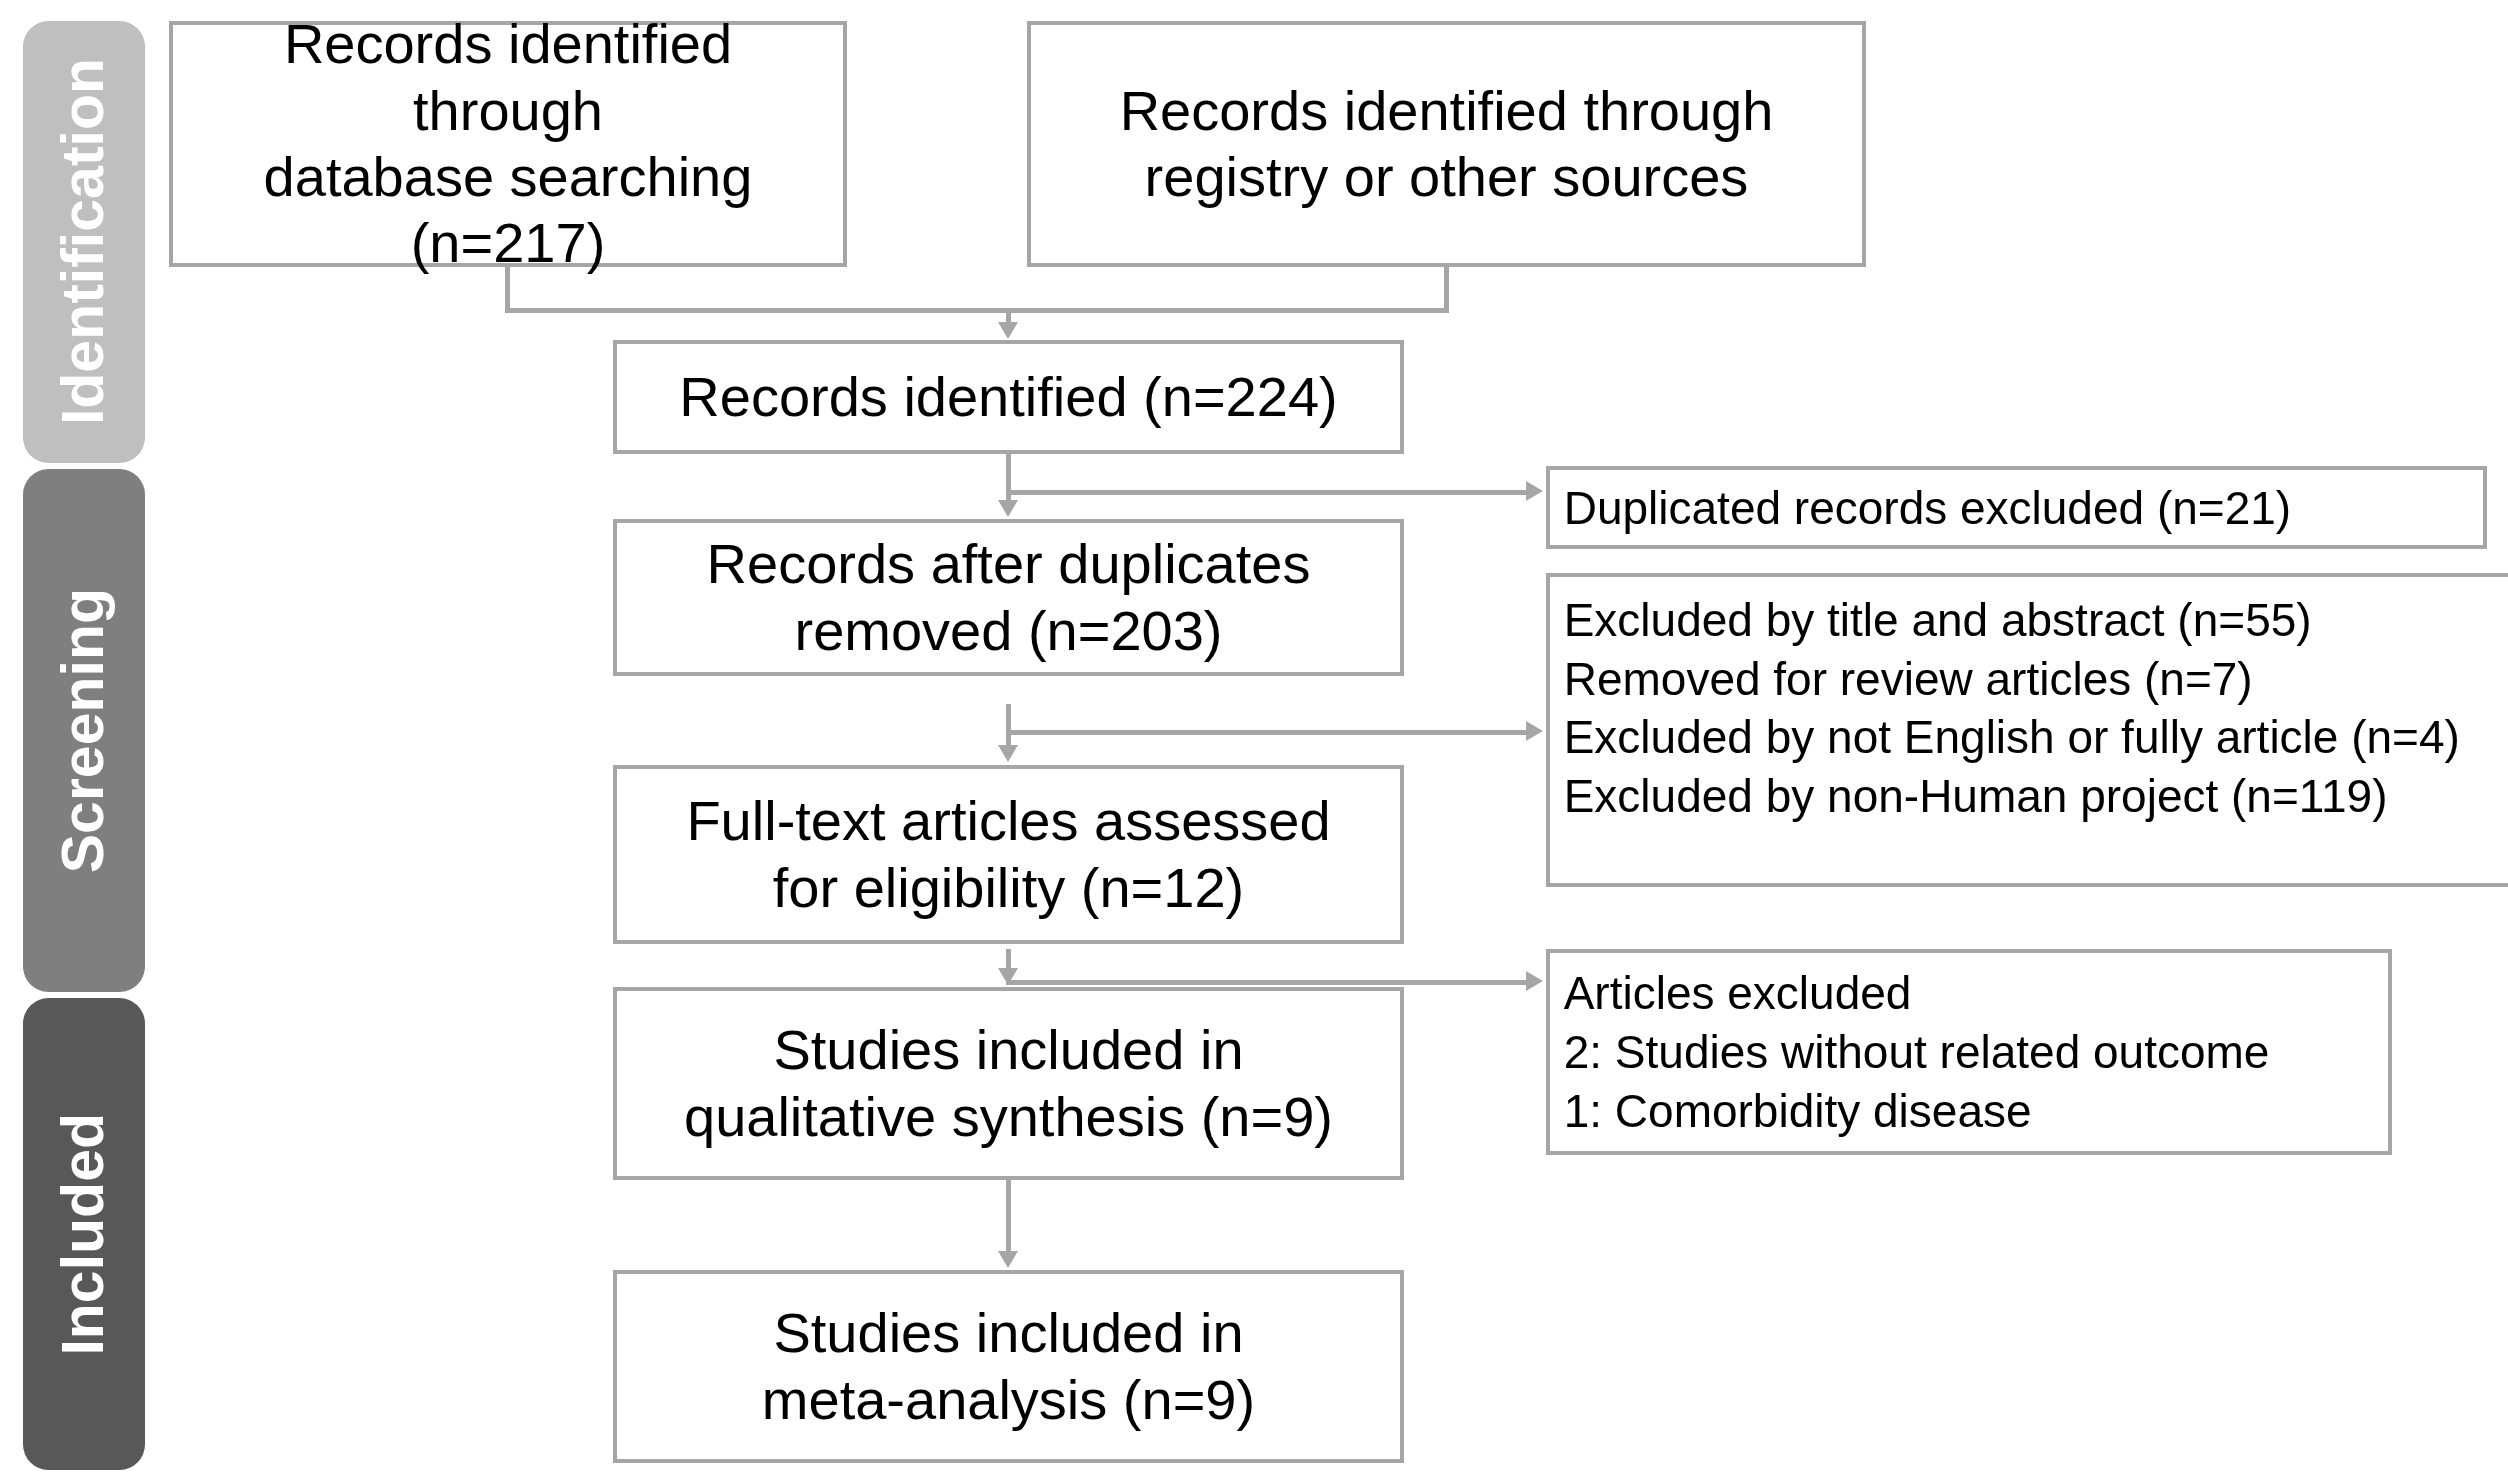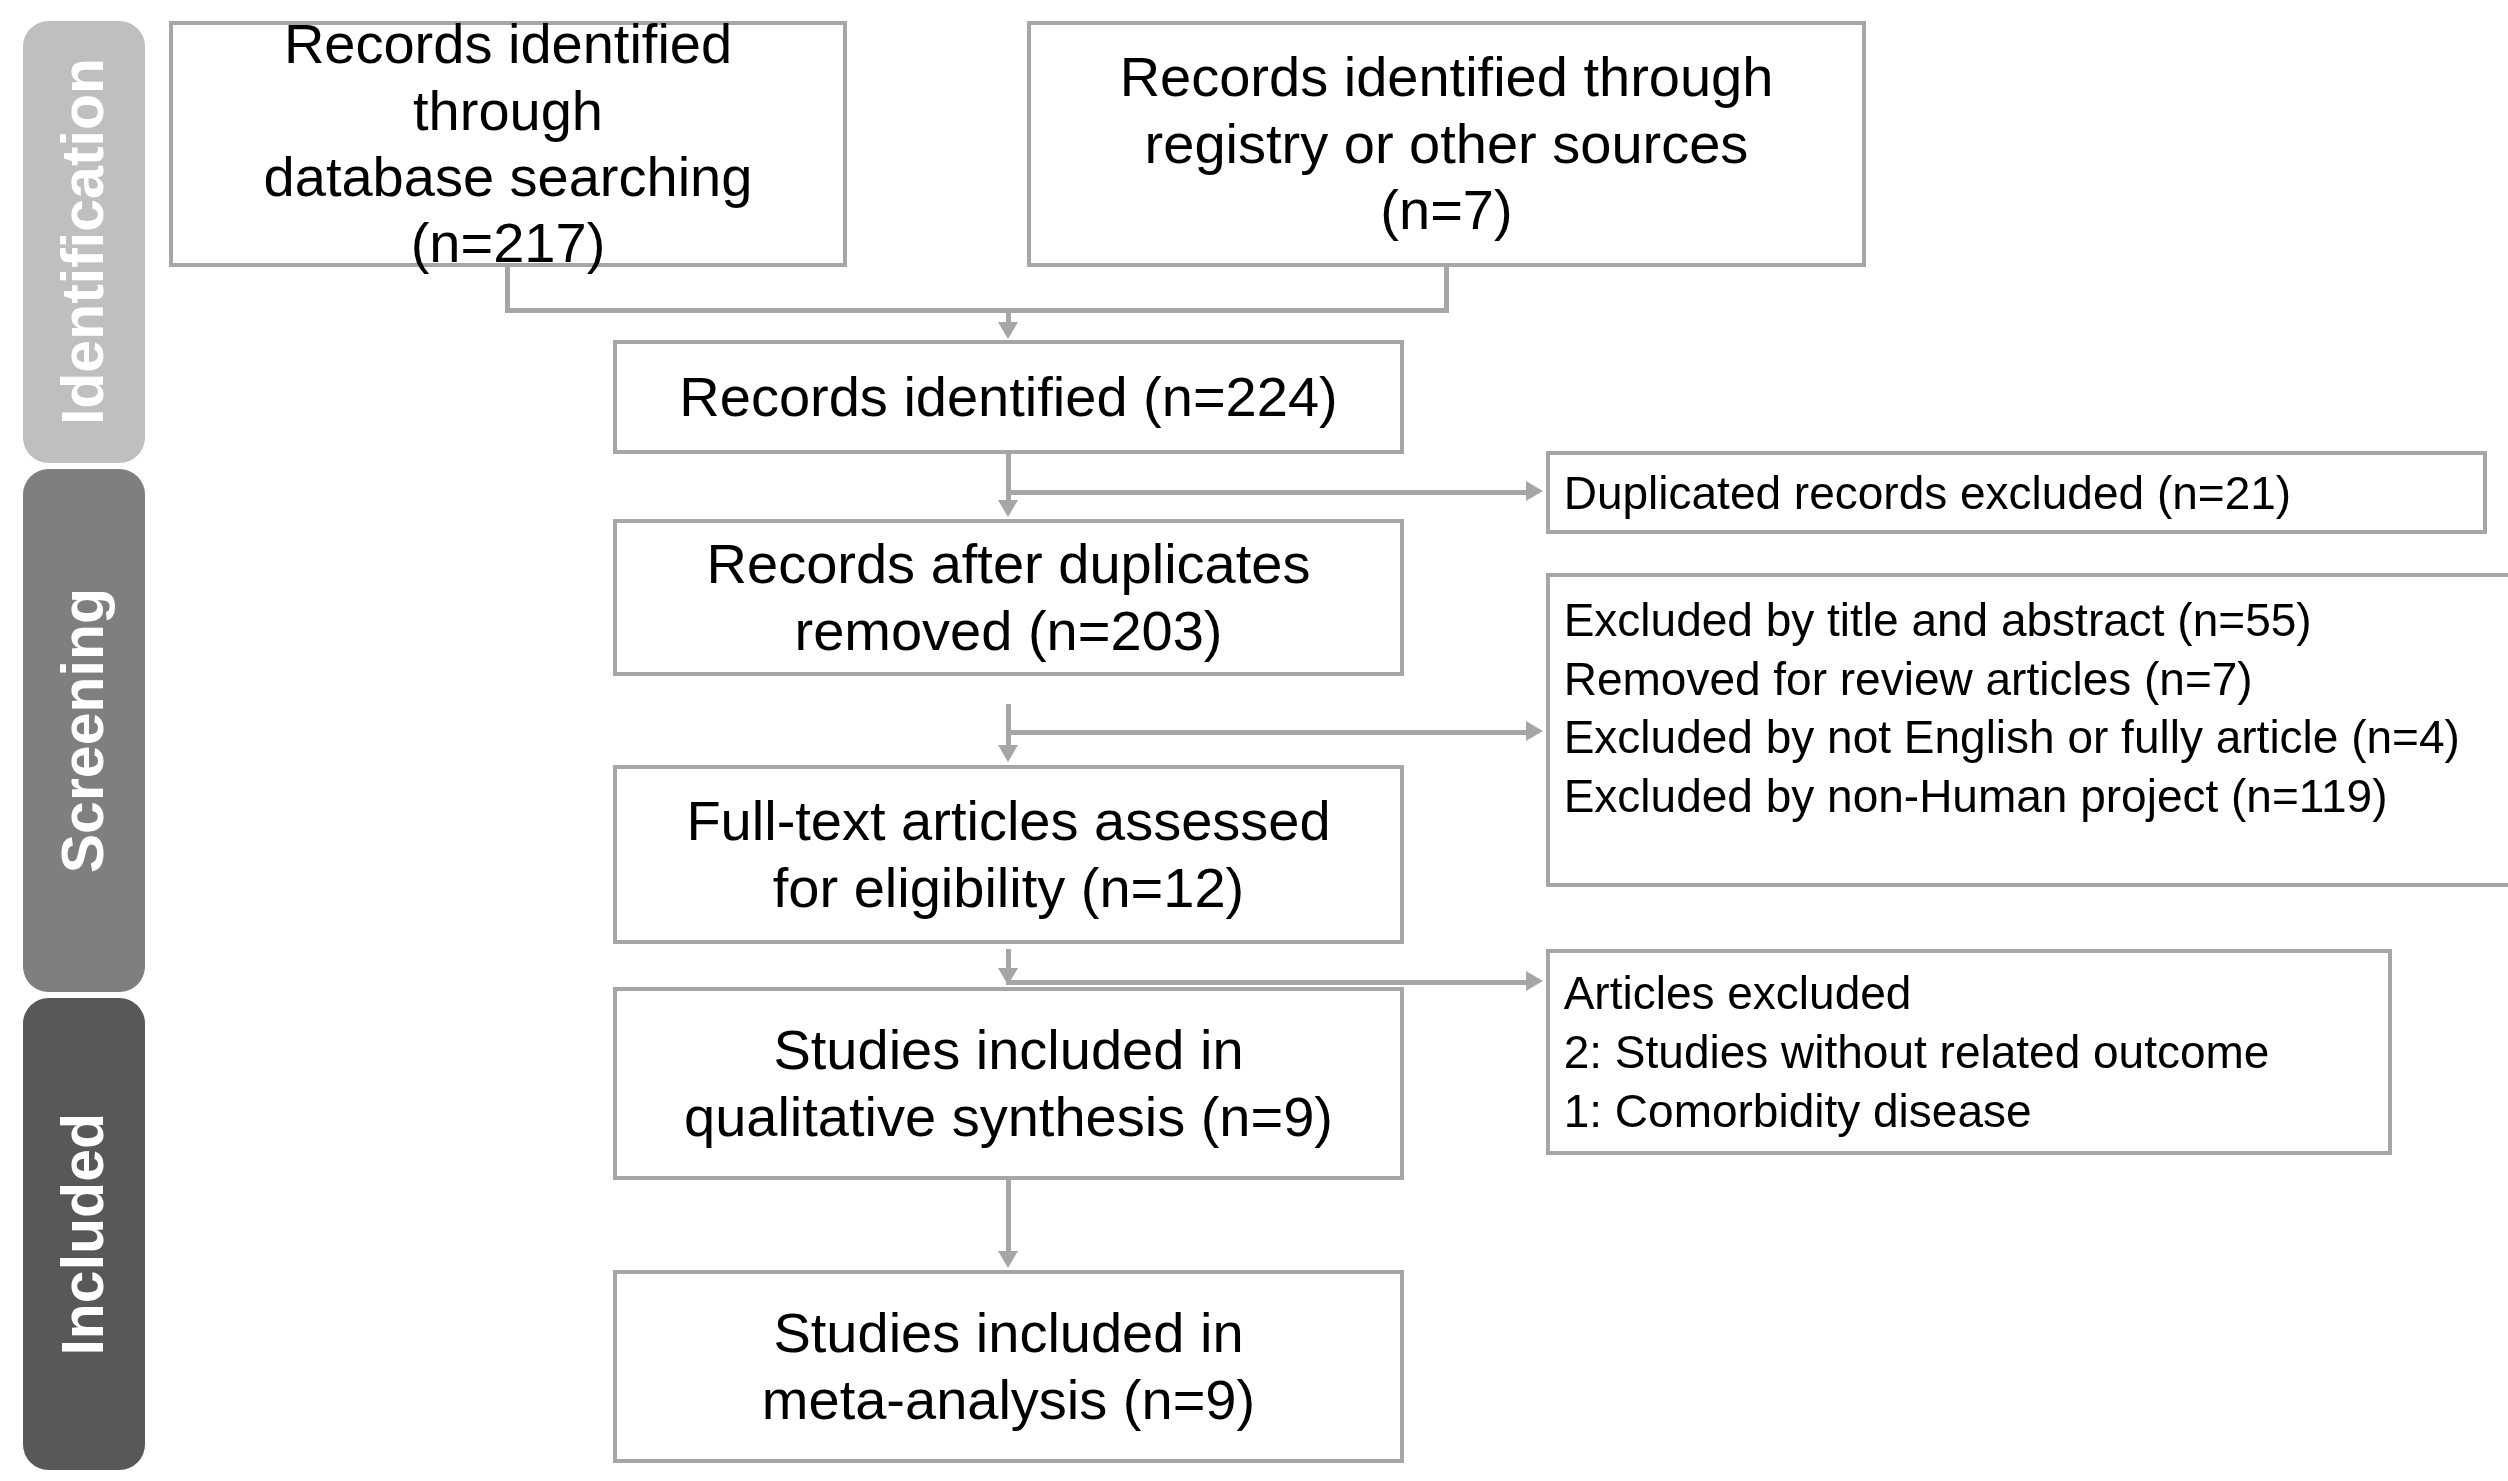--- a/index.html
+++ b/index.html
@@ -74,21 +74,21 @@
     align-items: flex-start;
     justify-content: flex-start;
   }
   .box-side .box-text {
     text-align: left;
     font-size: 46px;
     line-height: 1.28;
     padding: 0;
   }
   .side-line { white-space: nowrap; }
-  #box-dup-excluded  { left: 1546px; top: 451px;  width: 941px; height: 83px;  padding: 8.8px 0 0 13.7px; }
+  #box-dup-excluded  { left: 1546px; top: 466px;  width: 941px; height: 83px;  padding: 8.8px 0 0 13.7px; }
   #box-screen-excl   { left: 1546px; top: 573px;  width: 967px; height: 314px; padding: 13.7px 0 0 13.7px; }
   #box-art-excluded  { left: 1546px; top: 949px;  width: 846px; height: 206px; padding: 10.8px 0 0 13.7px; }
 
   
   .ln { position: absolute; background: #a6a6a6; }
   .ln-v { width: 4.9px; }
   .ln-h { height: 4.9px; }
 
   .arrow-down {
     position: absolute;
@@ -152,21 +152,20 @@
       <div>Records identified through</div>
       <div>database searching</div>
       <div>(n=217)</div>
     </div>
   </div>
 
   <div class="box box-main" id="box-registry">
     <div class="box-text">
       <div>Records identified through</div>
       <div>registry or other sources</div>
-      <div>(n=7)</div>
     </div>
   </div>
 
   <div class="box box-main" id="box-identified">
     <div class="box-text">
       <div>Records identified (n=224)</div>
     </div>
   </div>
 
   <div class="box box-main" id="box-dedup">

